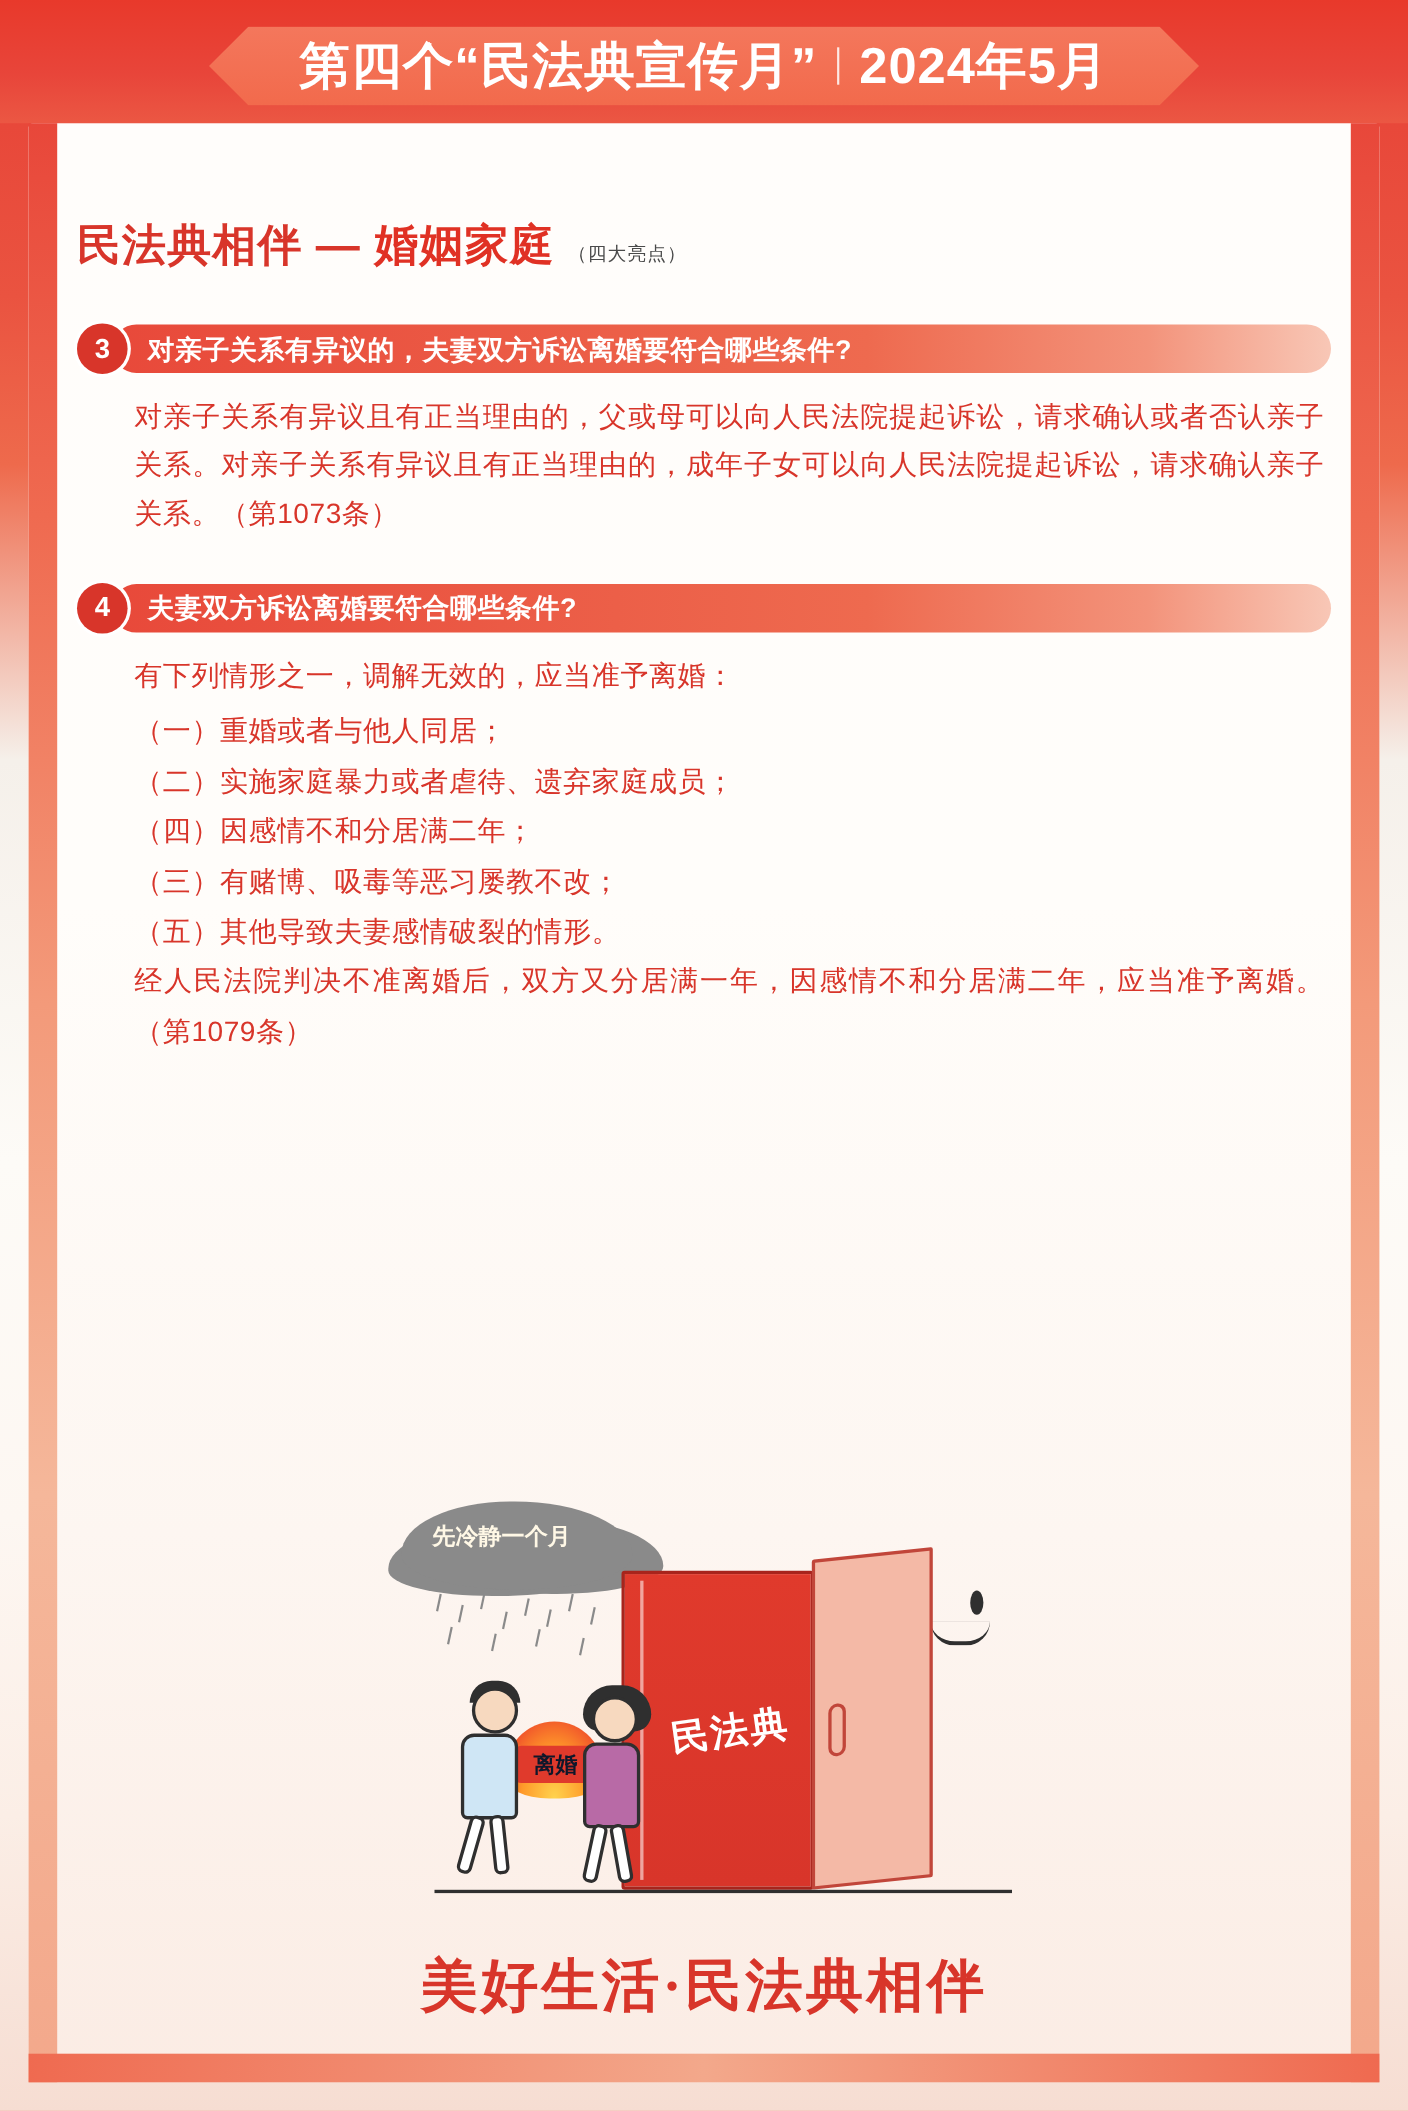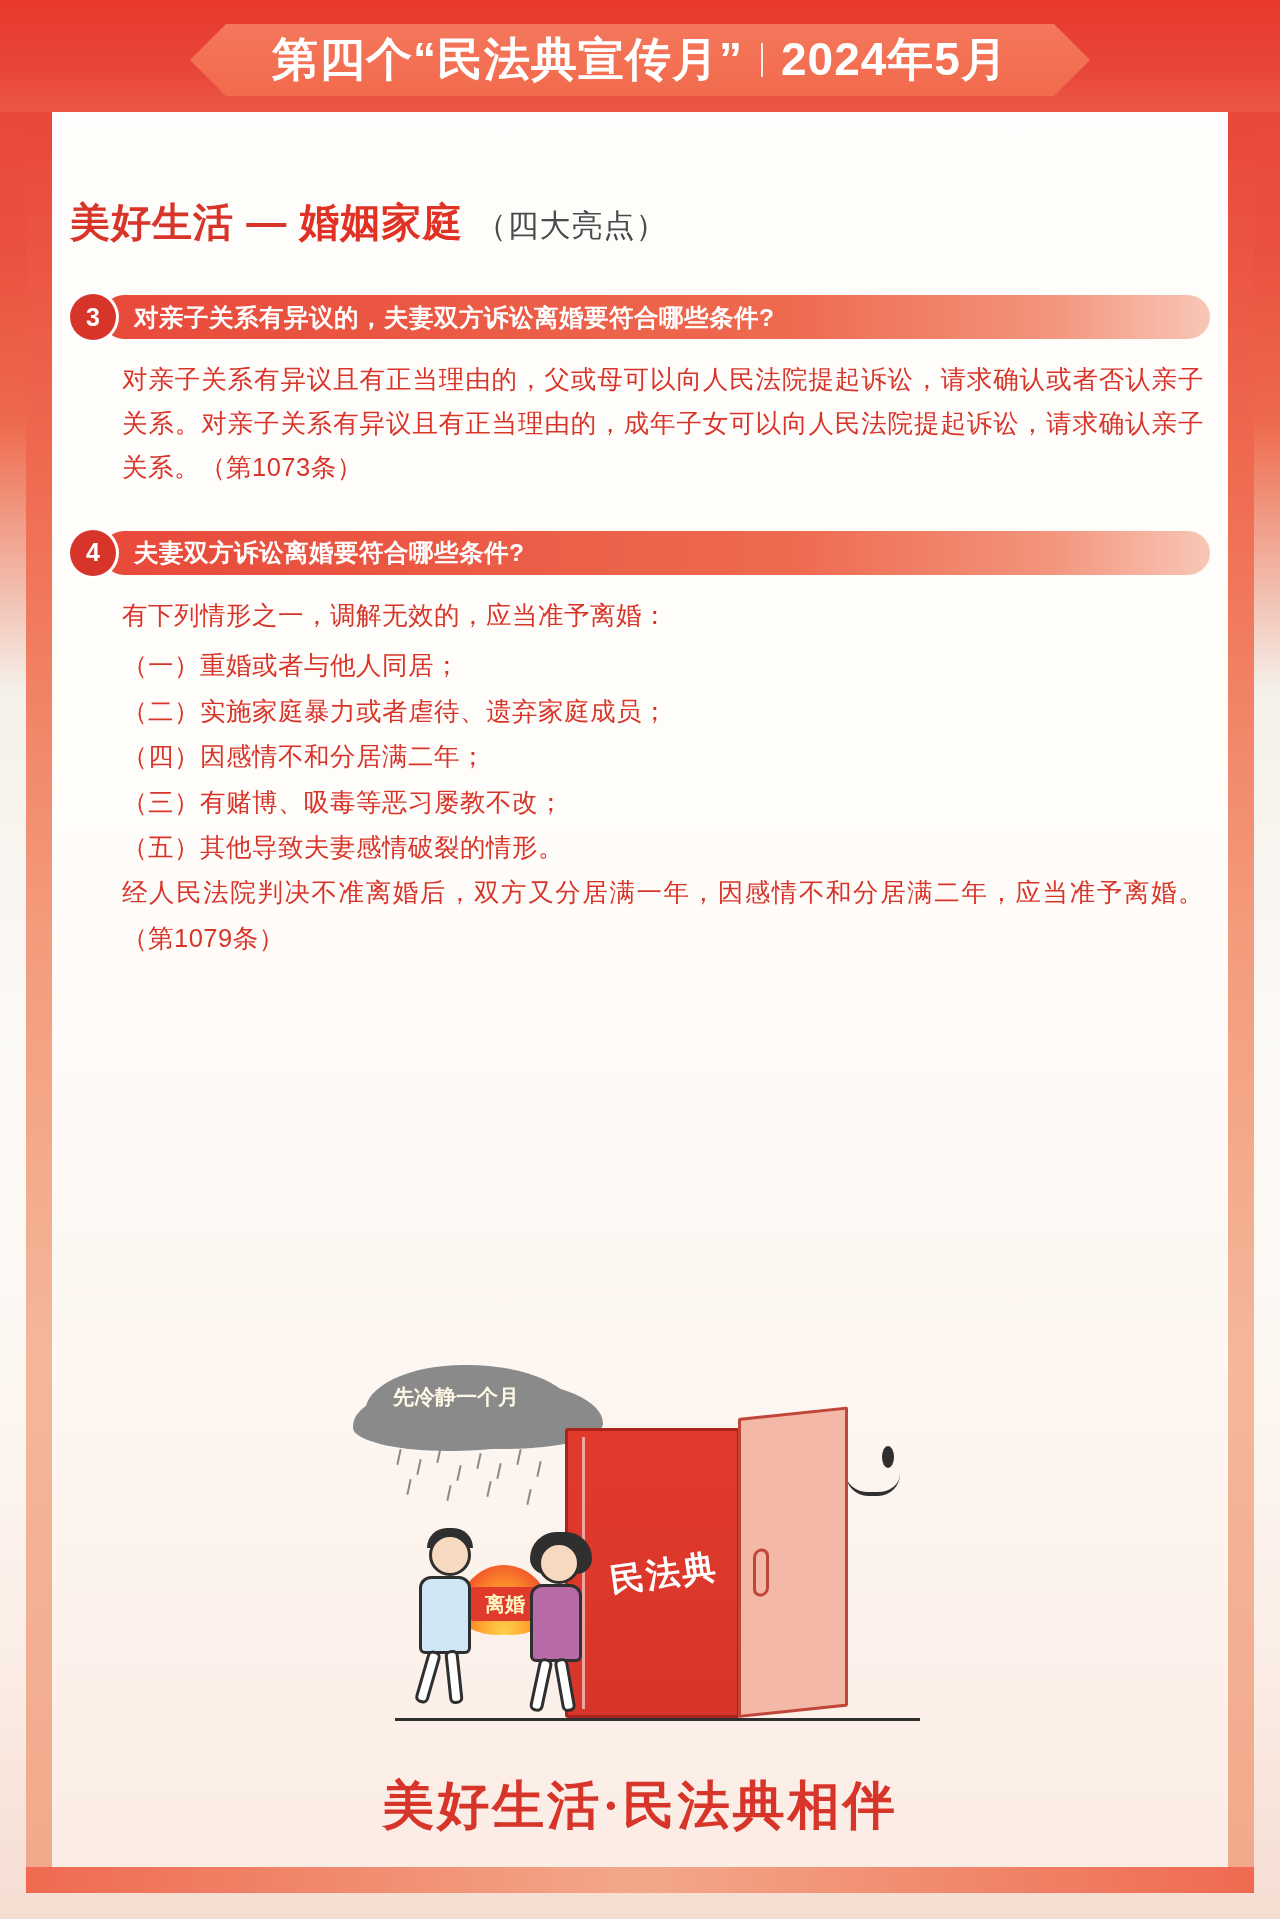--- a/index.html
+++ b/index.html
@@ -86,21 +86,21 @@
   .section-title {
     font-size: 40px;
     font-weight: bold;
     color: #d8352a;
     letter-spacing: 1px;
     margin-bottom: 44px;
     white-space: nowrap;
   }
   .section-title .dash { color: #d8352a; font-weight: bold; }
   .section-title .hl { color: #e03124; }
-  .section-title .sub { font-size: 31px; font-weight: normal; color: #4a4a4a; }
+  .section-title .sub { font-size: 17px; font-weight: normal; color: #4a4a4a; }
 
   
   .qrow {
     display: flex;
     align-items: center;
     margin-bottom: 18px;
   }
   .qnum {
     position: relative;
     z-index: 2;
@@ -281,21 +281,21 @@
     width: 92px; height: 70px;
     background: radial-gradient(ellipse at 50% 100%, #ffd34d 0%, #ff9a2a 45%, #ef4b2a 80%);
     border-radius: 50% 50% 45% 45% / 70% 70% 30% 30%;
   }
   .flame-label {
     position: absolute;
     left: 128px; bottom: 134px;
     width: 74px; height: 34px;
     background: #e03a2c;
     border-radius: 6px;
-    color: #fef9c3;
+    color: #0f172a;
     font-size: 20px;
     font-weight: bold;
     display: flex; align-items: center; justify-content: center;
   }
   
   .person {
     position: absolute;
     bottom: 37px;
   }
   .p-head {
@@ -362,21 +362,21 @@
 
   <div class="inner">
     <div class="side-glow-l"></div>
     <div class="side-glow-r"></div>
     <div class="bottom-band"></div>
   </div>
 
   <div class="content">
 
     <div class="section-title">
-      <span>美好生活</span>
+      <span>民法典相伴</span>
       <span class="dash">—</span>
       <span class="hl">婚姻家庭</span>
       <span class="sub">（四大亮点）</span>
     </div>
 
     <div class="block-3">
       <div class="qrow">
         <div class="qnum">3</div>
         <div class="qbar">
           <span>对亲子关系有异议的，夫妻双方诉讼离婚要符合哪些条件?</span>

